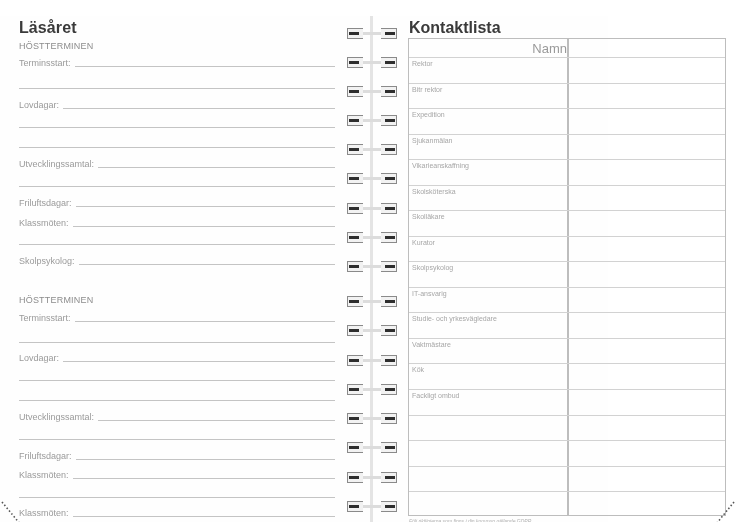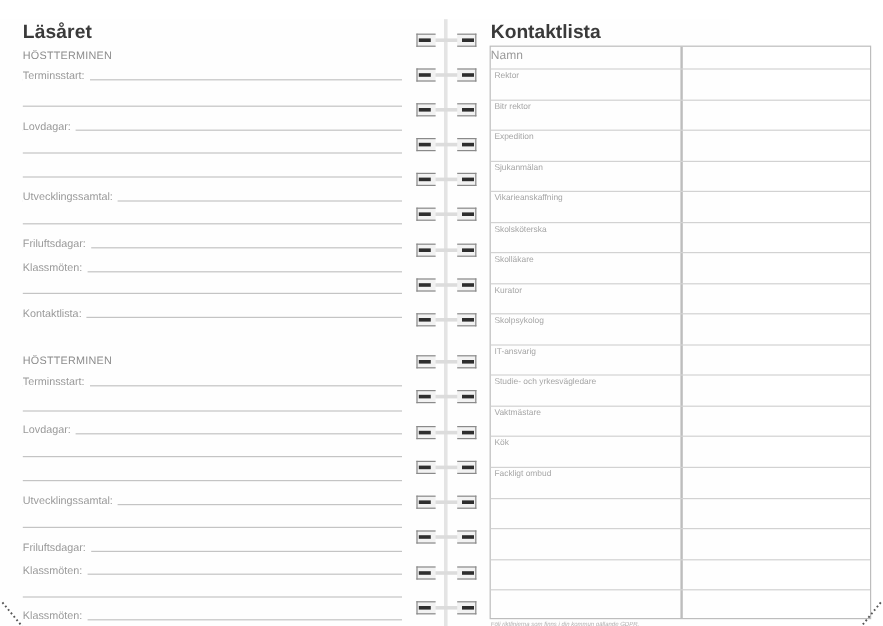--- a/index.html
+++ b/index.html
@@ -46,22 +46,22 @@
       position: absolute; left: 409px; top: 3px;
       font-size: 16px; font-weight: bold; color: #3a3a3a;
     }
     .contact-table {
       position: absolute; left: 408px; top: 22px; width: 318px; height: 478px;
       border: 1.5px solid #bdbdbd; box-sizing: border-box;
     }
     .col-divider { position: absolute; left: 158px; top: 0; bottom: 0; width: 2px; background: #bdbdbd; }
     .t-row { position: absolute; left: 0; right: 0; height: 0; border-top: 1.5px solid #d2d2d2; }
     .header-cell {
-      position: absolute; left: 0; width: 158px; top: 2px; text-align: left;
-      font-size: 10px; color: #9a9a9a;
+      position: absolute; left: 0; width: 158px; top: 2px; text-align: right;
+      font-size: 13px; color: #9a9a9a;
     }
     .row-label { position: absolute; left: 3px; font-size: 7px; color: #a6a6a6; white-space: nowrap; }
     .footer-note {
       position: absolute; left: 409px; top: 502px; font-size: 5px; font-style: italic; color: #b0b0b0;
     }
 
     
     .corner-dots { position: absolute; }
   </style>
 </head>
@@ -99,21 +99,21 @@
     </div>
 
     <div class="field-row" style="top:200px;">
       <div class="field-line"></div>
       <span class="field-label">Klassmöten:</span>
     </div>
     <div class="blank-line" style="top:228px;"></div>
 
     <div class="field-row" style="top:238px;">
       <div class="field-line"></div>
-      <span class="field-label">Kontaktlista:</span>
+      <span class="field-label">Skolpsykolog:</span>
     </div>
 
     <div class="section-label" style="top:279px;">HÖSTTERMINEN</div>
 
     <div class="field-row" style="top:295px;">
       <div class="field-line"></div>
       <span class="field-label">Terminsstart:</span>
     </div>
     <div class="blank-line" style="top:326px;"></div>
 

